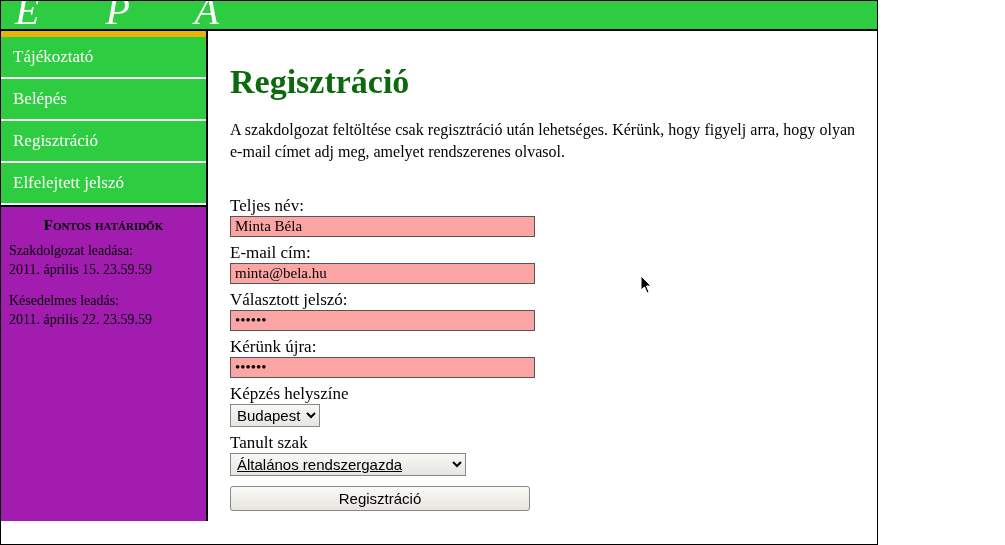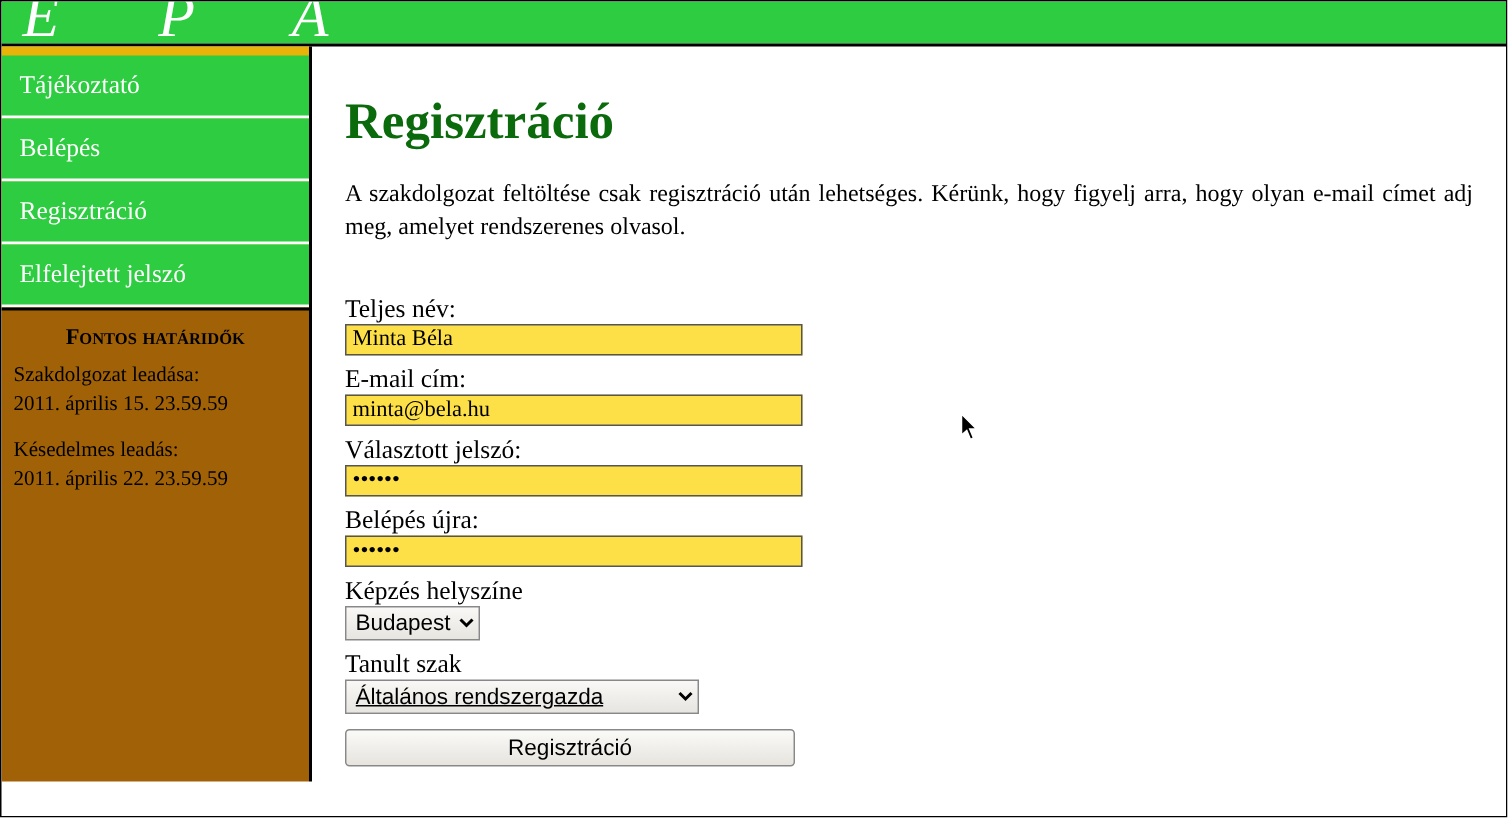--- a/index.html
+++ b/index.html
@@ -4,21 +4,21 @@
 <style>
   * { box-sizing: border-box; }
   body {
     margin: 0;
     font-family: Georgia, 'Times New Roman', serif;
     background: #fff;
     color: #000;
   }
   .page {
     border: 1px solid #000;
-    width: 1005px;
+    width: 878px;
     height: 545px;
     overflow: hidden;
   }
   .topbar {
     background: #2ecc40;
     color: #fff;
     font-style: italic;
     font-family: 'Times New Roman', serif;
     font-size: 40px;
     letter-spacing: 28px;
@@ -50,21 +50,21 @@
   }
   .nav-item {
     background: #2ecc40;
     color: #fff;
     font-size: 17px;
     padding: 10px 12px;
     border-bottom: 2px solid #fff;
     cursor: pointer;
   }
   .deadlines {
-    background: #a16207;
+    background: #a21caf;
     color: #000;
     padding: 10px 8px 20px 8px;
     font-size: 14px;
     border-top: 2px solid #000;
     flex: 1;
   }
   .deadlines-title {
     text-align: center;
     font-variant: small-caps;
     font-weight: bold;
@@ -92,21 +92,21 @@
   }
   .field-label {
     font-size: 17px;
     margin-top: 6px;
   }
   input[type=text], input[type=password] {
     width: 305px;
     font-size: 15px;
     padding: 1px 4px;
     border: 1px solid #555;
-    background: #fde047;
+    background: #fca5a5;
     font-family: inherit;
   }
   select {
     font-size: 15px;
     padding: 1px 2px;
     border: 1px solid #888;
     background: linear-gradient(#f9f8f6, #e7e5e0);
     font-family: Arial, sans-serif;
   }
   .select-wide { width: 236px; text-decoration: underline; }
@@ -163,21 +163,21 @@
         <div class="field-label">E-mail cím:</div>
         <input type="text" value="minta@bela.hu" style="">
       </div>
 
       <div class="form-row">
         <div class="field-label">Választott jelszó:</div>
         <input type="text" value="••••••" style="">
       </div>
 
       <div class="form-row">
-        <div class="field-label">Belépés újra:</div>
+        <div class="field-label">Kérünk újra:</div>
         <input type="text" value="••••••" style="">
       </div>
 
       <div class="form-row">
         <div class="field-label">Képzés helyszíne</div>
         <select>
           <option>Budapest</option>
         </select>
       </div>
 

